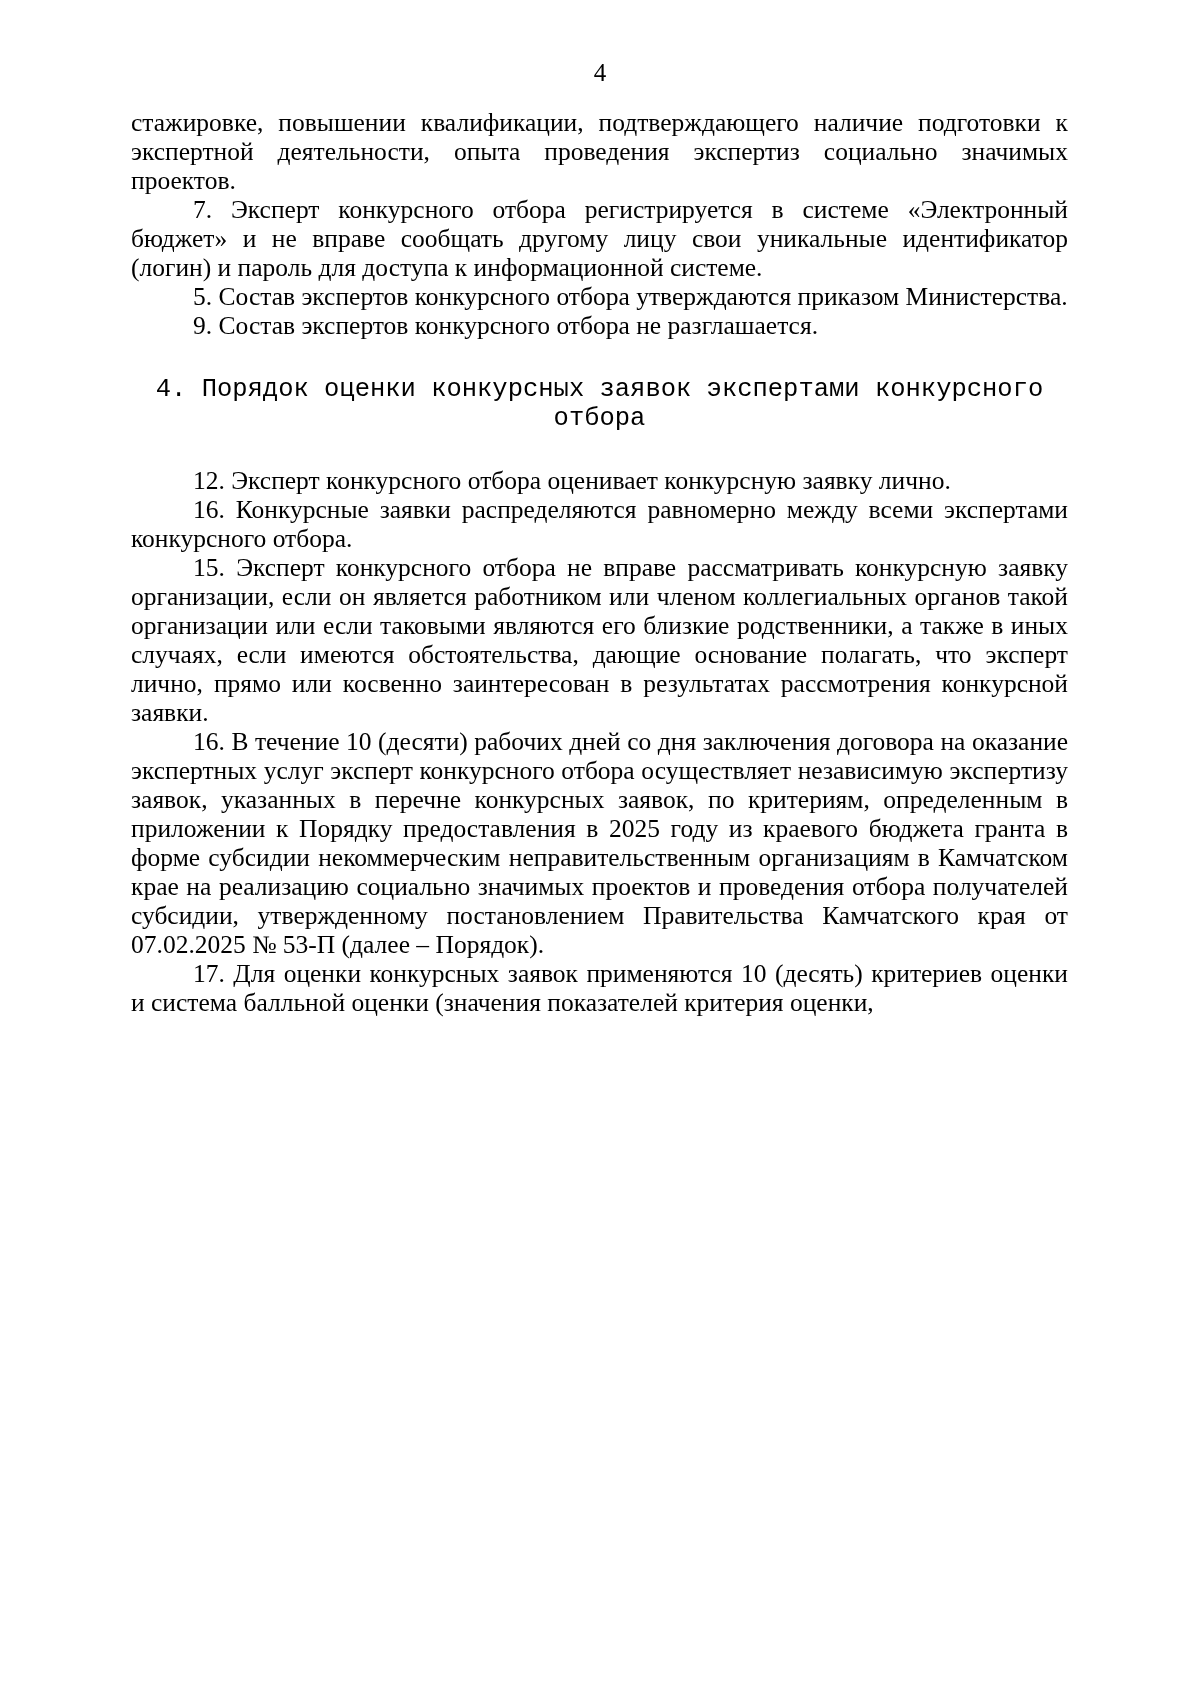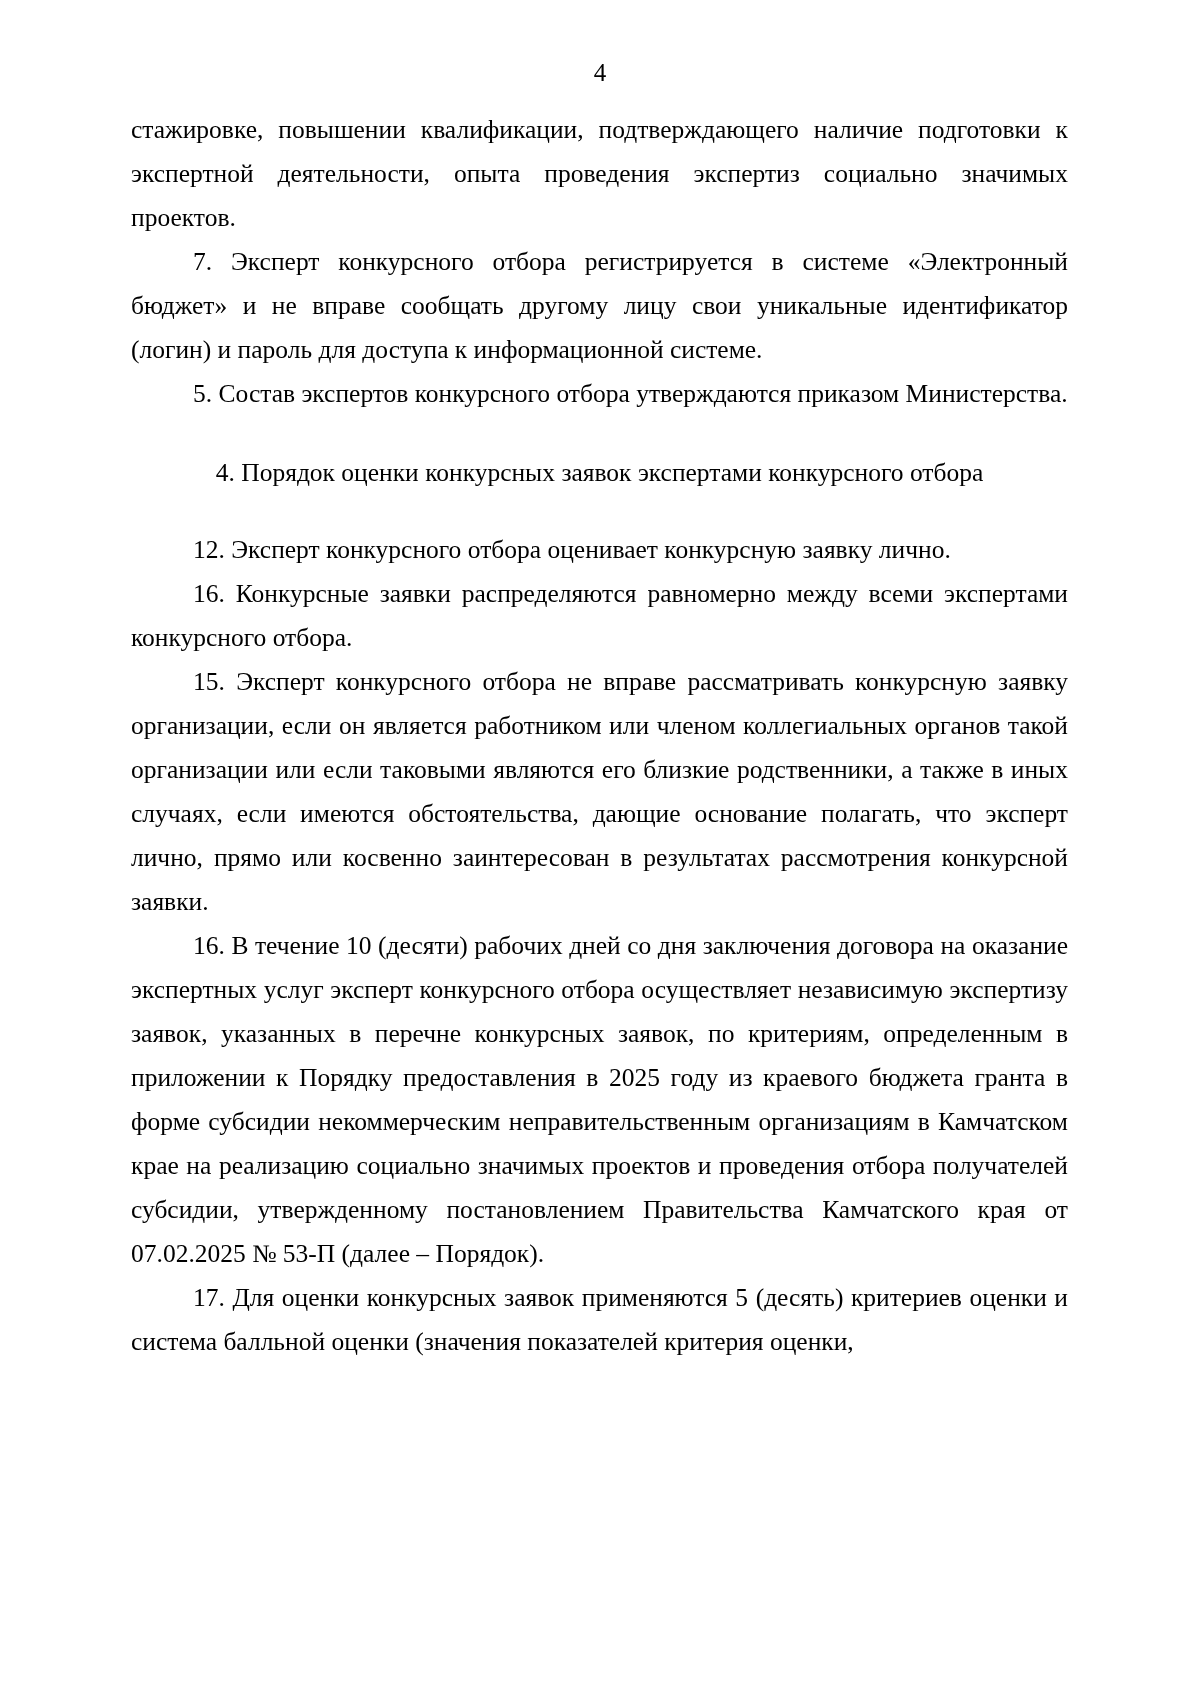--- a/index.html
+++ b/index.html
@@ -25,34 +25,35 @@
     text-align: center;
     font-size: 25px;
     line-height: 1;
   }
   .body-text {
     position: absolute;
     top: 108px;
     left: 131px;
     width: 937px;
     font-size: 25.5px;
-    line-height: 44px;
+    line-height: 29px;
     text-align: justify;
     text-justify: inter-word;
   }
   .body-text p {
     margin: 0;
     text-indent: 0;
   }
   .body-text p.indent {
     text-indent: 62px;
   }
   .body-text p.heading {
     text-align: center;
     text-indent: 0;
+    font-family: Liberation Mono, monospace;
   }
   .spacer {
     height: 35px;
   }
   .spacer-small {
     height: 33px;
   }
   
 </style>
 </head>
@@ -64,34 +65,35 @@
 
   <div class="body-text">
 
     <p class="plain">стажировке, повышении квалификации, подтверждающего наличие подготовки к экспертной деятельности, опыта проведения экспертиз социально значимых проектов.</p>
 
 
     <p class="indent">7. Эксперт конкурсного отбора регистрируется в системе «Электронный бюджет» и не вправе сообщать другому лицу свои уникальные идентификатор (логин) и пароль для доступа к информационной системе.</p>
 
     <p class="indent">5. Состав экспертов конкурсного отбора утверждаются приказом Министерства.</p>
 
+    <p class="indent">9. Состав экспертов конкурсного отбора не разглашается.</p>
 
     <div class="spacer"></div>
 
     <p class="heading">4. Порядок оценки конкурсных заявок экспертами конкурсного отбора</p>
 
     <div class="spacer-small"></div>
 
 
 
     <p class="indent">12. Эксперт конкурсного отбора оценивает конкурсную заявку лично.</p>
 
     <p class="indent">16. Конкурсные заявки распределяются равномерно между всеми экспертами конкурсного отбора.</p>
 
 
     <p class="indent">15. Эксперт конкурсного отбора не вправе рассматривать конкурсную заявку организации, если он является работником или членом коллегиальных органов такой организации или если таковыми являются его близкие родственники, а также в иных случаях, если имеются обстоятельства, дающие основание полагать, что эксперт лично, прямо или косвенно заинтересован в результатах рассмотрения конкурсной заявки.</p>
 
     <p class="indent">16. В течение 10 (десяти) рабочих дней со дня заключения договора на оказание экспертных услуг эксперт конкурсного отбора осуществляет независимую экспертизу заявок, указанных в перечне конкурсных заявок, по критериям, определенным в приложении к Порядку предоставления в 2025 году из краевого бюджета гранта в форме субсидии некоммерческим неправительственным организациям в Камчатском крае на реализацию социально значимых проектов и проведения отбора получателей субсидии, утвержденному постановлением Правительства Камчатского края от 07.02.2025 № 53-П (далее – Порядок).</p>
 
-    <p class="indent">17. Для оценки конкурсных заявок применяются 5 (десять) критериев оценки и система балльной оценки (значения показателей критерия оценки,</p>
+    <p class="indent">17. Для оценки конкурсных заявок применяются 10 (десять) критериев оценки и система балльной оценки (значения показателей критерия оценки,</p>
 
   </div>
 </div>
 
 </body></html>

